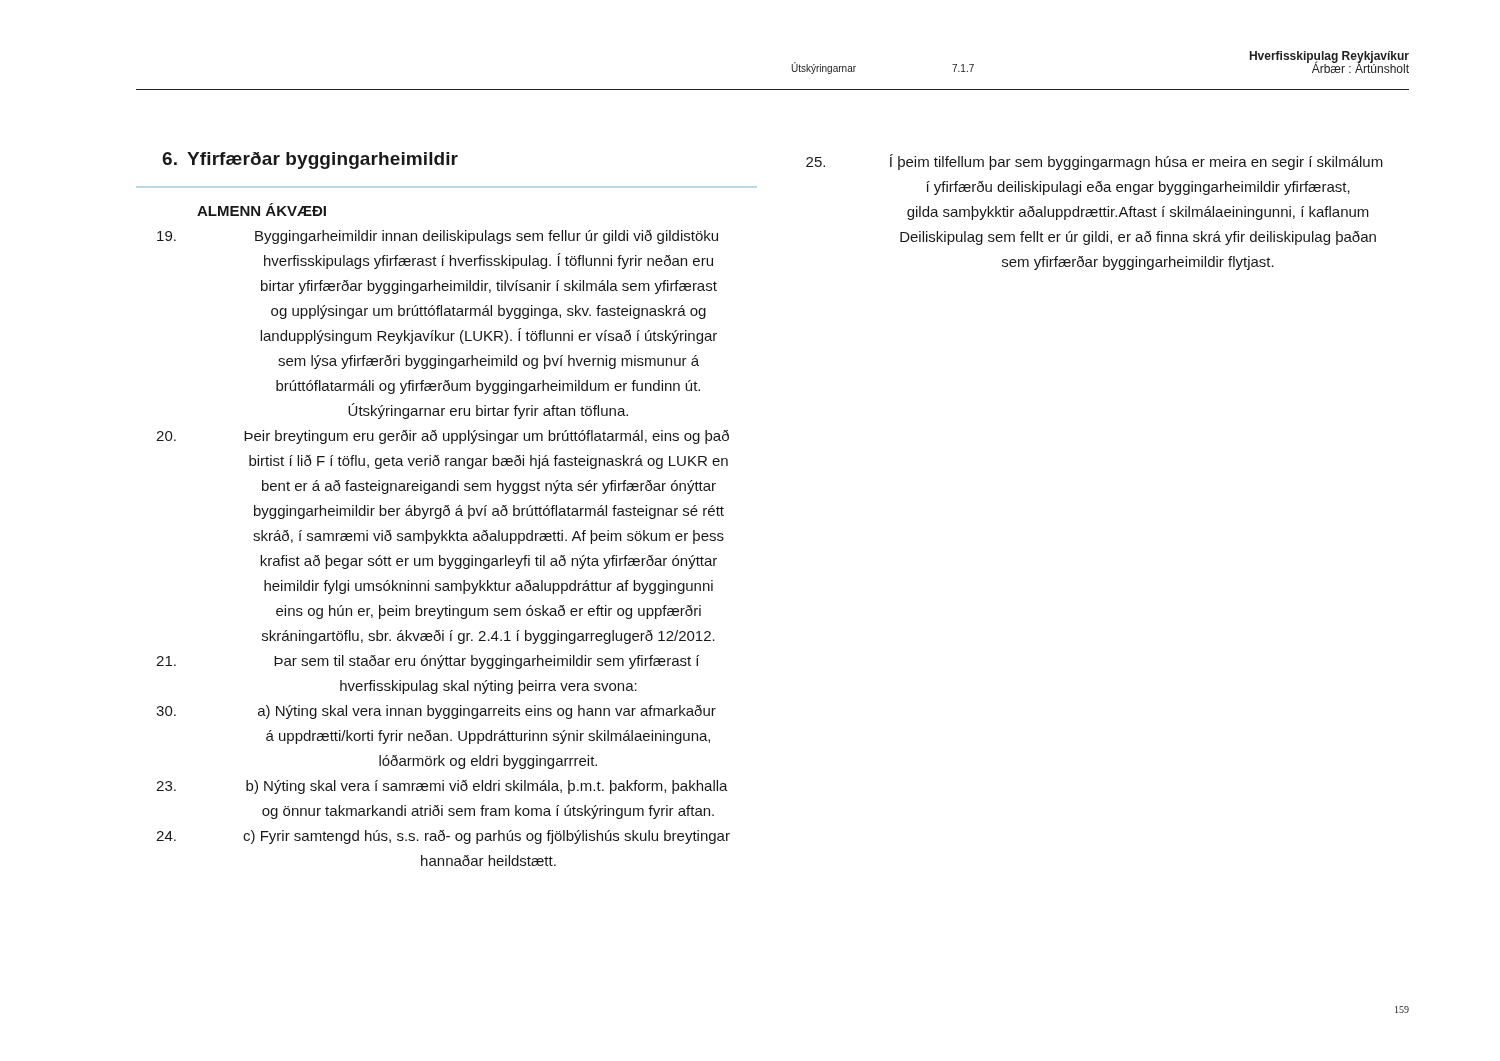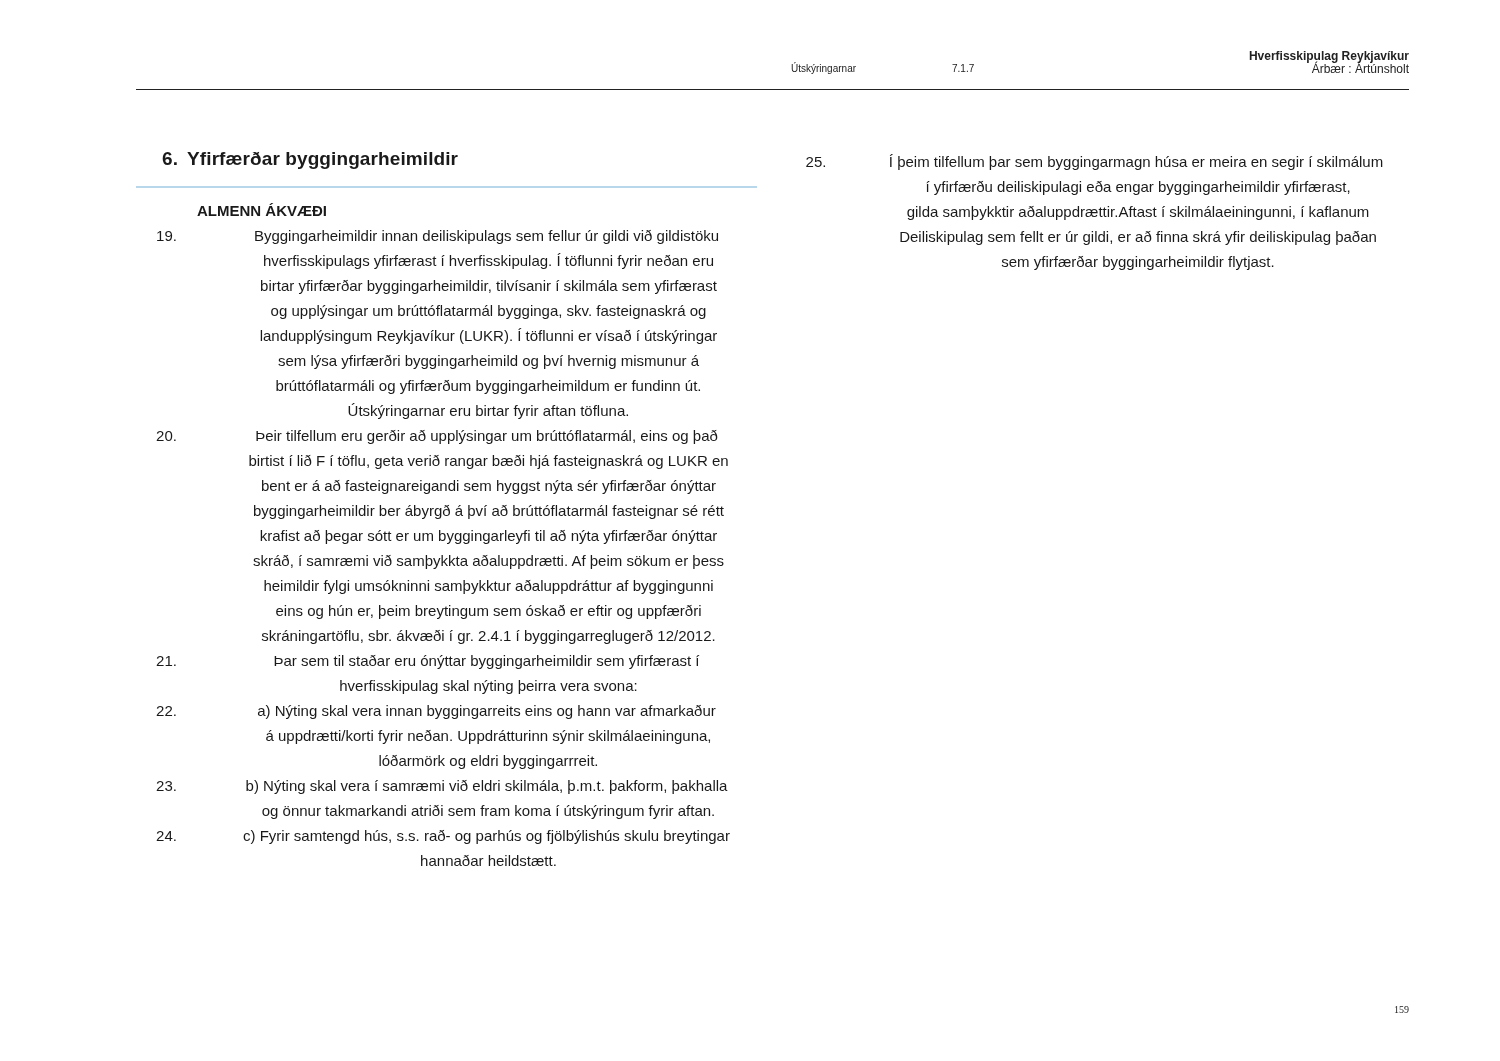--- a/index.html
+++ b/index.html
@@ -133,40 +133,40 @@
           <span class="line cont">og upplýsingar um brúttóflatarmál bygginga, skv. fasteignaskrá og</span>
           <span class="line cont">landupplýsingum Reykjavíkur (LUKR).  Í töflunni er vísað í útskýringar</span>
           <span class="line cont">sem lýsa yfirfærðri byggingarheimild og því hvernig mismunur á</span>
           <span class="line cont">brúttóflatarmáli og yfirfærðum byggingarheimildum er fundinn út.</span>
           <span class="line cont">Útskýringarnar eru birtar fyrir aftan töfluna.</span>
         </div>
       </div>
       <div class="item">
         <div class="no">20.</div>
         <div class="body">
-          <span class="line">Þeir tilfellum eru gerðir að upplýsingar um brúttóflatarmál, eins og það</span>
+          <span class="line">Þeir breytingum eru gerðir að upplýsingar um brúttóflatarmál, eins og það</span>
           <span class="line cont">birtist í lið F í töflu, geta verið rangar bæði hjá fasteignaskrá og LUKR en</span>
           <span class="line cont">bent er á að fasteignareigandi sem hyggst nýta sér yfirfærðar ónýttar</span>
           <span class="line cont">byggingarheimildir ber ábyrgð á því að brúttóflatarmál fasteignar sé rétt</span>
+          <span class="line cont">skráð, í samræmi við samþykkta aðaluppdrætti. Af þeim sökum er þess</span>
           <span class="line cont">krafist að þegar sótt er um byggingarleyfi til að nýta yfirfærðar ónýttar</span>
-          <span class="line cont">skráð, í samræmi við samþykkta aðaluppdrætti. Af þeim sökum er þess</span>
           <span class="line cont">heimildir fylgi umsókninni samþykktur aðaluppdráttur af byggingunni</span>
           <span class="line cont">eins og hún er, þeim breytingum sem óskað er eftir og uppfærðri</span>
           <span class="line cont">skráningartöflu, sbr. ákvæði í gr. 2.4.1 í byggingarreglugerð 12/2012.</span>
         </div>
       </div>
       <div class="item">
         <div class="no">21.</div>
         <div class="body">
           <span class="line">Þar sem til staðar eru ónýttar byggingarheimildir sem yfirfærast í</span>
           <span class="line cont">hverfisskipulag skal nýting þeirra vera svona:</span>
         </div>
       </div>
       <div class="item">
-        <div class="no">22.</div>
+        <div class="no">30.</div>
         <div class="body">
           <span class="line">a)    Nýting skal vera innan byggingarreits eins og hann var afmarkaður</span>
           <span class="line cont">á uppdrætti/korti fyrir neðan. Uppdrátturinn sýnir skilmálaeininguna,</span>
           <span class="line cont">lóðarmörk og eldri byggingarrreit.</span>
         </div>
       </div>
       <div class="item">
         <div class="no">23.</div>
         <div class="body">
           <span class="line">b)    Nýting skal vera í samræmi við eldri skilmála, þ.m.t. þakform, þakhalla</span>

